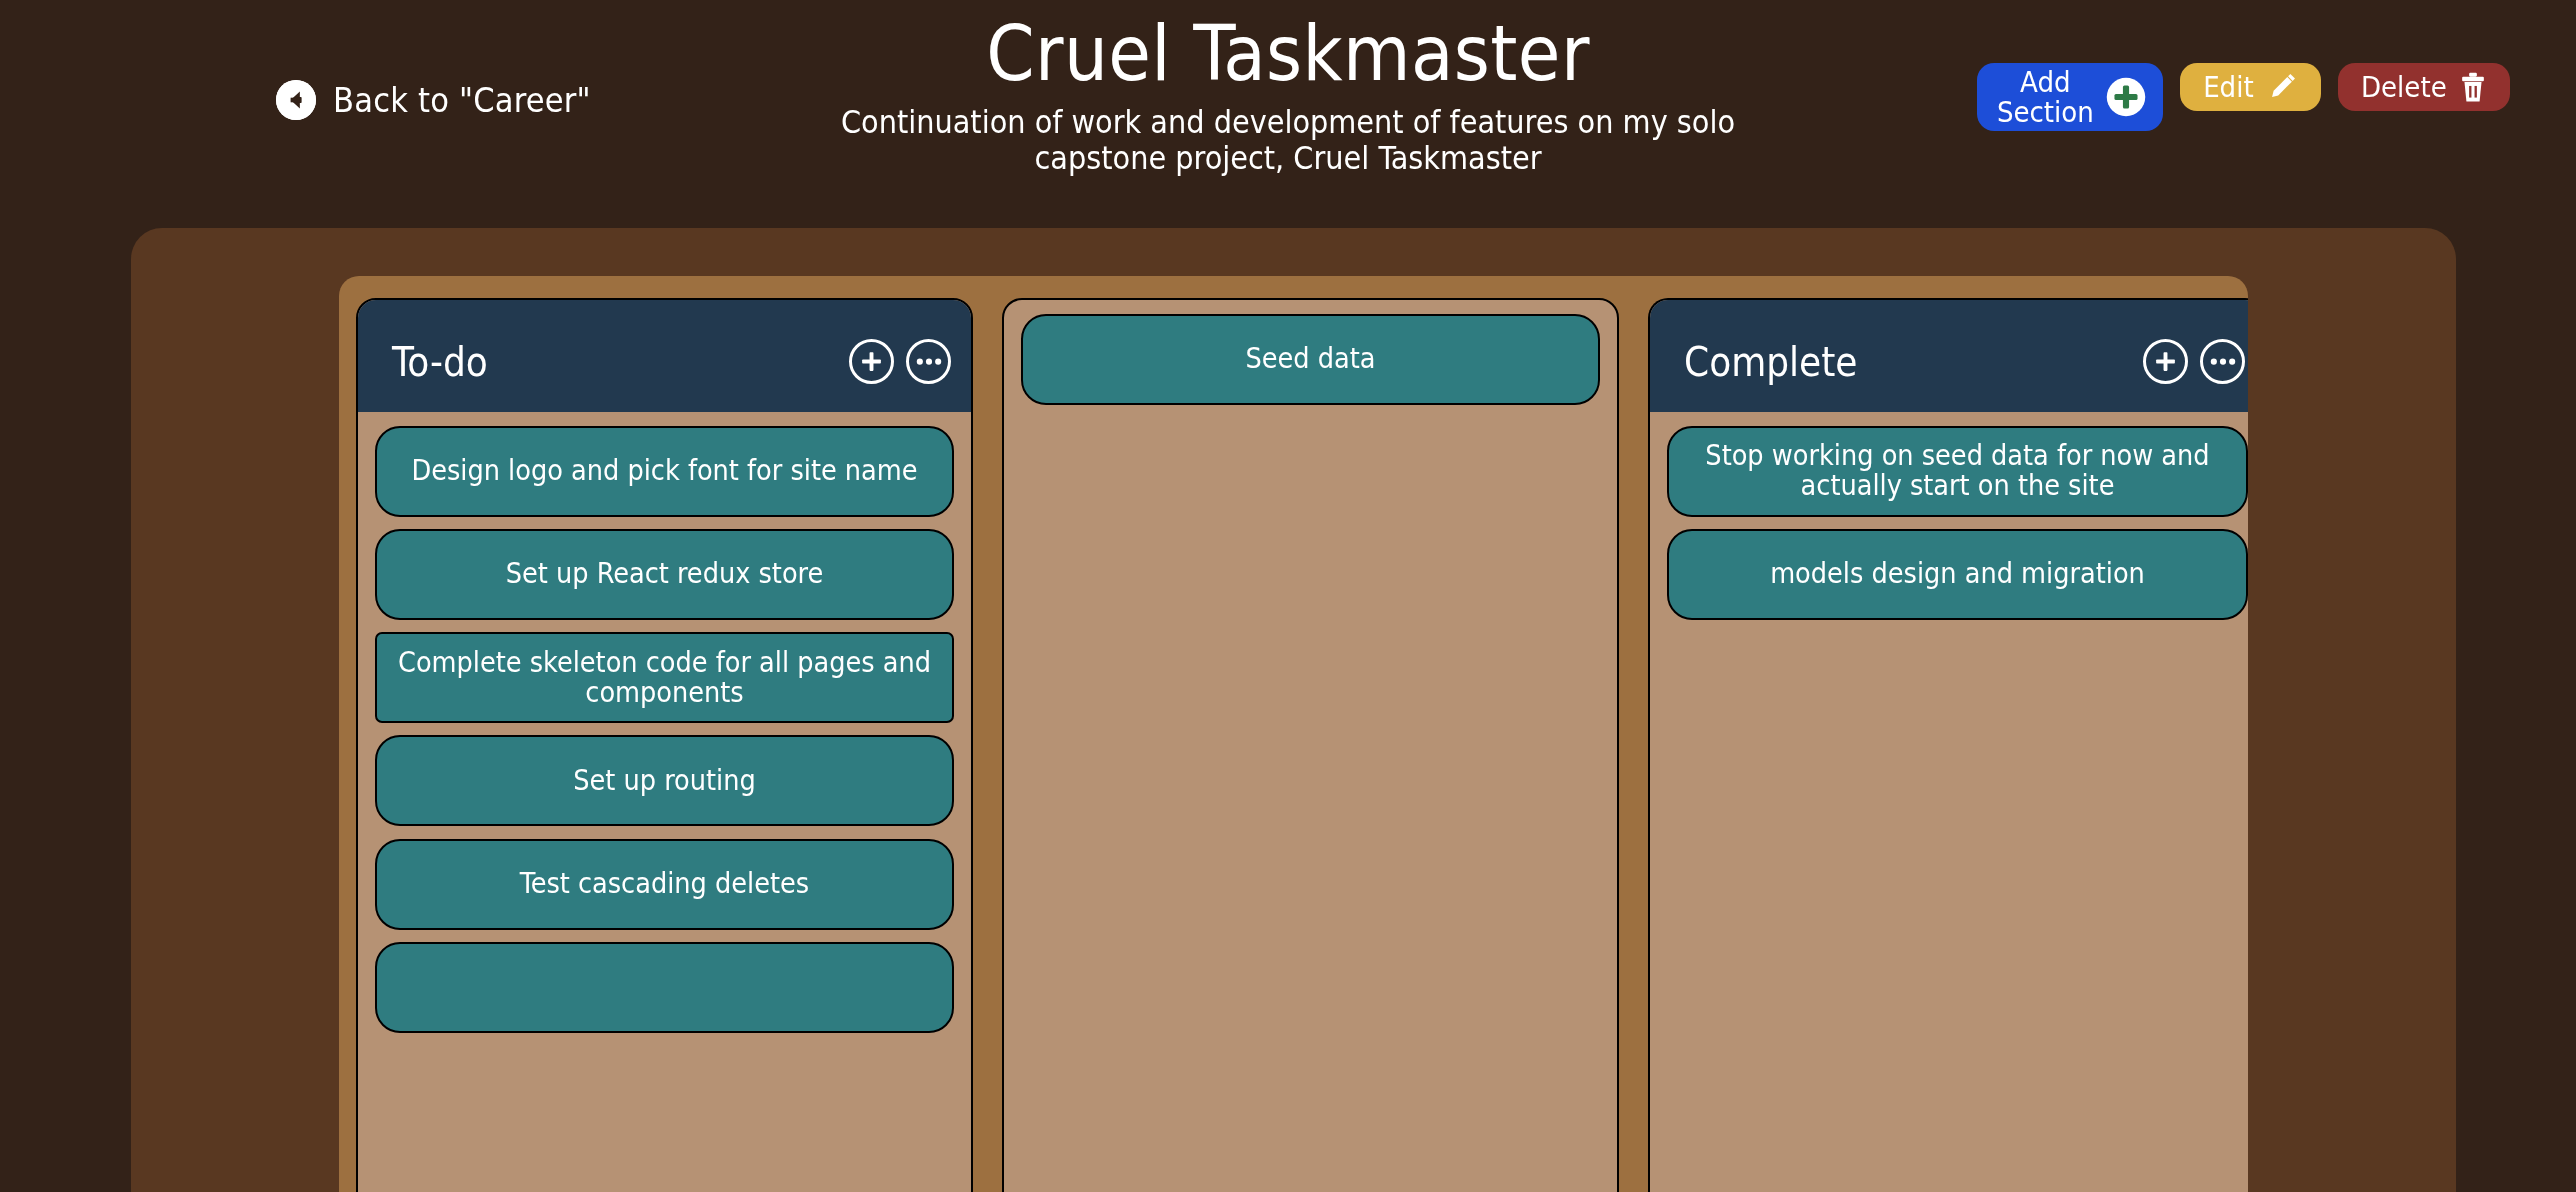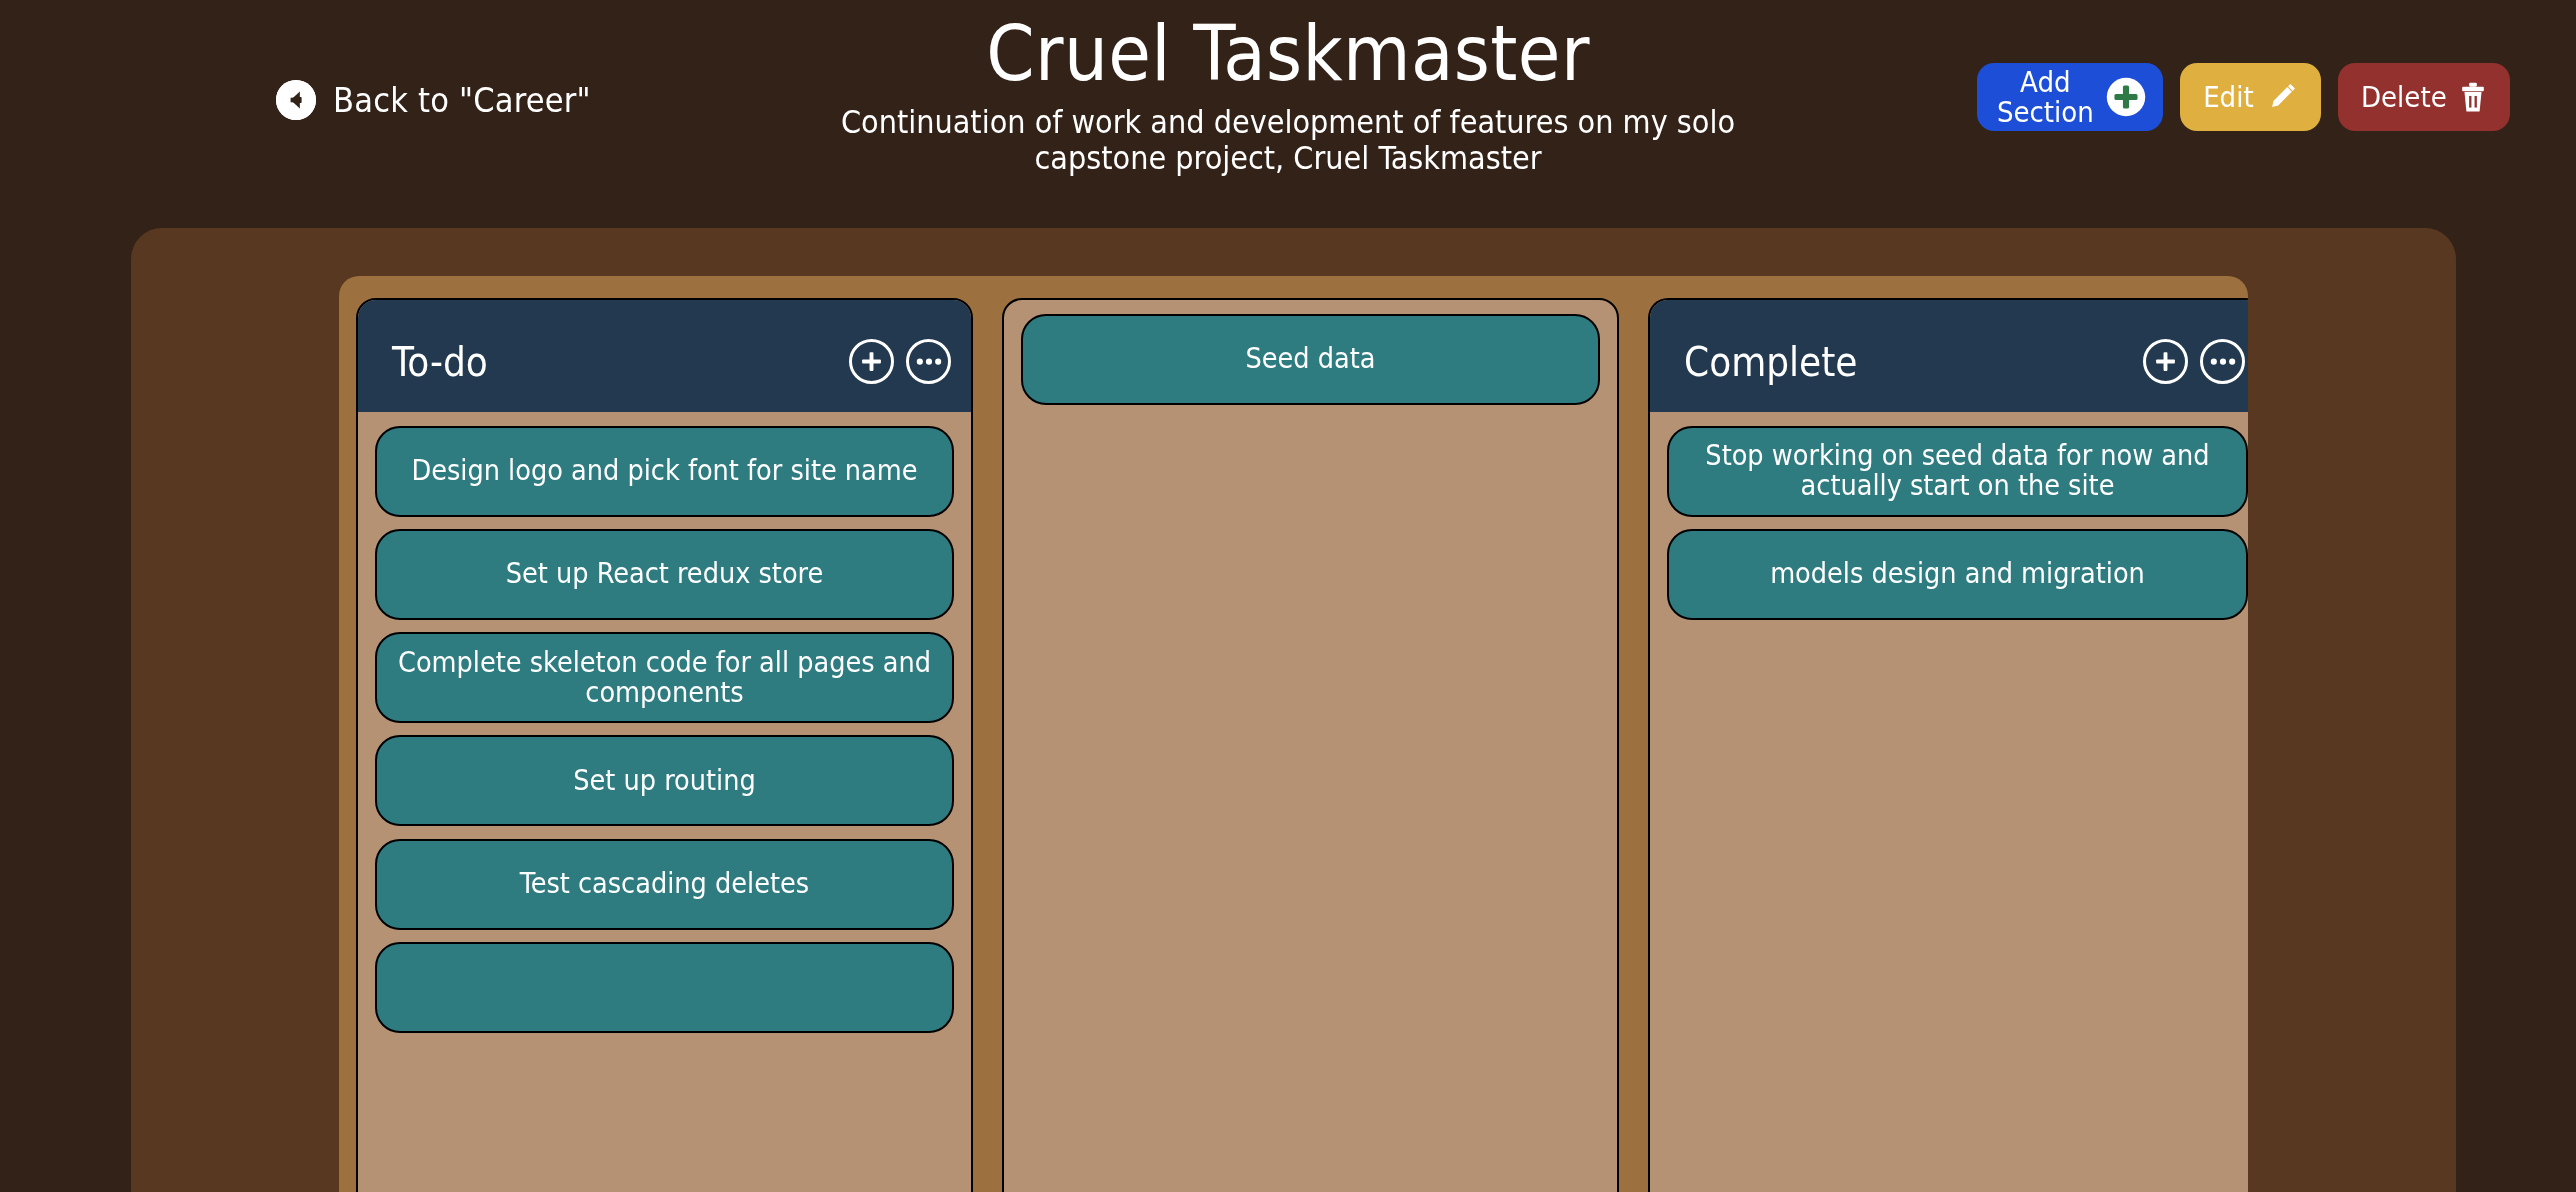--- a/index.html
+++ b/index.html
@@ -52,21 +52,21 @@
   }
 
   #action-buttons {
     position:absolute; right:66px; top:63px;
     display:flex; align-items:flex-start; gap:17px;
   }
   .act-btn {
     display:flex; align-items:center; justify-content:center; gap:12.3px;
     border:none; border-radius:17px;
     color:#ffffff; font-family:inherit; font-size:29px; font-weight:400;
-    cursor:pointer; padding:0 20px; height:68px; line-height:1.04;
+    cursor:pointer; padding:0 20px; height:48px; line-height:1.04;
   }
   .act-btn .lbl { white-space:pre-line; text-align:center; }
   #btn-add-section { background:#1d4ed8; height:68px; padding:0 17px 0 20px; }
   #btn-edit        { background:#dfb03f; padding:0 23px; }
   #btn-delete      { background:#92312e; padding:0 23px; }
   .act-btn svg { display:block; flex:0 0 auto; }
 
   
   #outer-panel {
     position:absolute; left:131px; top:228px;
@@ -223,21 +223,21 @@
           </span>
         </span>
       </div>
       <div class="column-body">
         <div class="task-card" style="min-height:91px;">
           <span class="txt">Design logo and pick font for site name</span>
         </div>
         <div class="task-card" style="min-height:91px;">
           <span class="txt">Set up React redux store</span>
         </div>
-        <div class="task-card" style="min-height:91px;">
+        <div class="task-card" style="min-height:91px;border-radius:7px;">
           <span class="txt">Complete skeleton code for all pages and components</span>
         </div>
         <div class="task-card" style="min-height:91px;">
           <span class="txt">Set up routing</span>
         </div>
         <div class="task-card" style="min-height:91px;">
           <span class="txt">Test cascading deletes</span>
         </div>
         <div class="task-card" style="min-height:91px;">
           <span class="txt"></span>

